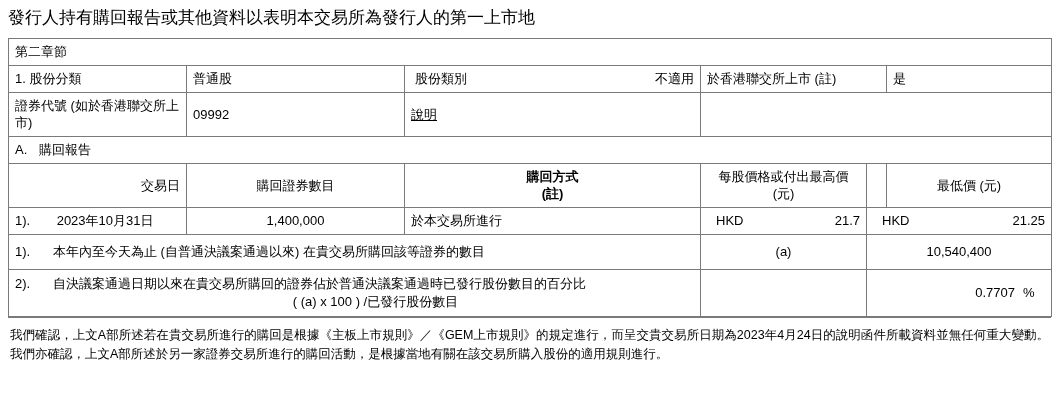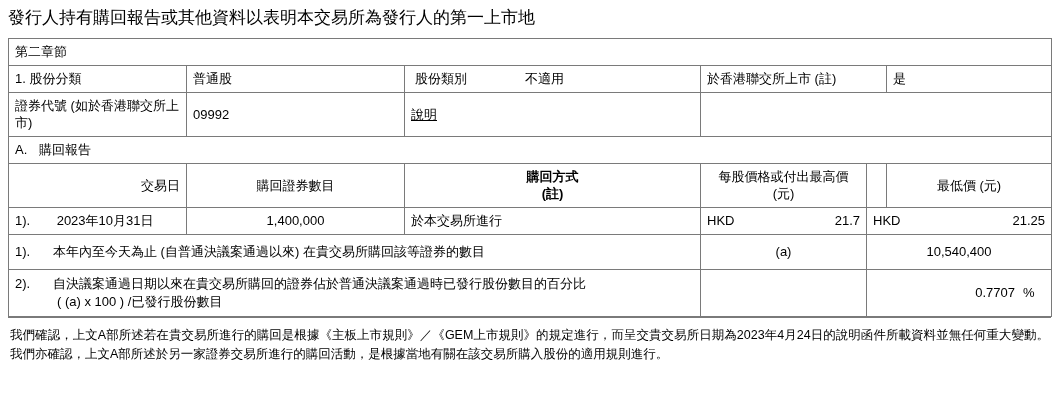--- a/index.html
+++ b/index.html
@@ -39,21 +39,21 @@
   }
   .c { text-align: center; }
   .r { text-align: center; }
   .l { text-align: left; }
   .hdr-sub { display: block; text-align: center; font-weight: bold; }
   .split {
     display: flex;
     justify-content: space-between;
     align-items: center;
   }
-  .split .cur { text-align: left; }
+  .split .cur { text-align: left; margin-left: 9px; }
   .split .amt { text-align: right; }
   .footer {
     margin-left: 8px;
     width: 1043px;
     box-sizing: border-box;
     border-top: 1px solid #7a7a7a;
     padding: 8px 2px 6px 2px;
     font-size: 12.5px;
     line-height: 1.55;
     text-align: justify;
@@ -83,21 +83,21 @@
         <tr>
       <td colspan="7" class="l">第二章節</td>
     </tr>
 
     <tr>
       <td class="l">1. 股份分類</td>
       <td class="l">普通股</td>
       <td colspan="2" class="l" style="padding-left:10px;">
         <div class="split">
           <span>股份類別</span>
-          <span style="flex:1; padding-left:58px;">不適用</span>
+          <span style="flex:1; padding-left:58px;text-align:right;">不適用</span>
         </div>
       </td>
       <td colspan="2" class="l">於香港聯交所上市 (註)</td>
       <td class="l">是</td>
     </tr>
 
     <tr>
       <td class="l">證券代號 (如於香港聯交所上市)</td>
       <td class="l">09992</td>
       <td colspan="2" class="l" style="text-decoration:underline;">說明</td>
@@ -153,21 +153,21 @@
       </td>
       <td class="r">(a)</td>
       <td colspan="2" class="r">10,540,400</td>
     </tr>
 
     <tr>
       <td colspan="4" class="l" style="height:38px;">
         <div>
           <span style="display:inline-block; width:38px; vertical-align:top;">2).</span><span>自決議案通過日期以來在貴交易所購回的證券佔於普通決議案通過時已發行股份數目的百分比</span>
         </div>
-        <div style="padding-left:42px;">( (a) x 100 ) /已發行股份數目</div>
+        <div style="padding-left:42px;text-align:center;">( (a) x 100 ) /已發行股份數目</div>
       </td>
       <td class="r"></td>
       <td colspan="2" class="l">
         <div class="split">
           <span style="flex:1; text-align:right; padding-right:8px;">0.7707</span>
           <span style="width:22px; text-align:left;">%</span>
         </div>
       </td>
     </tr>
   </tbody>

